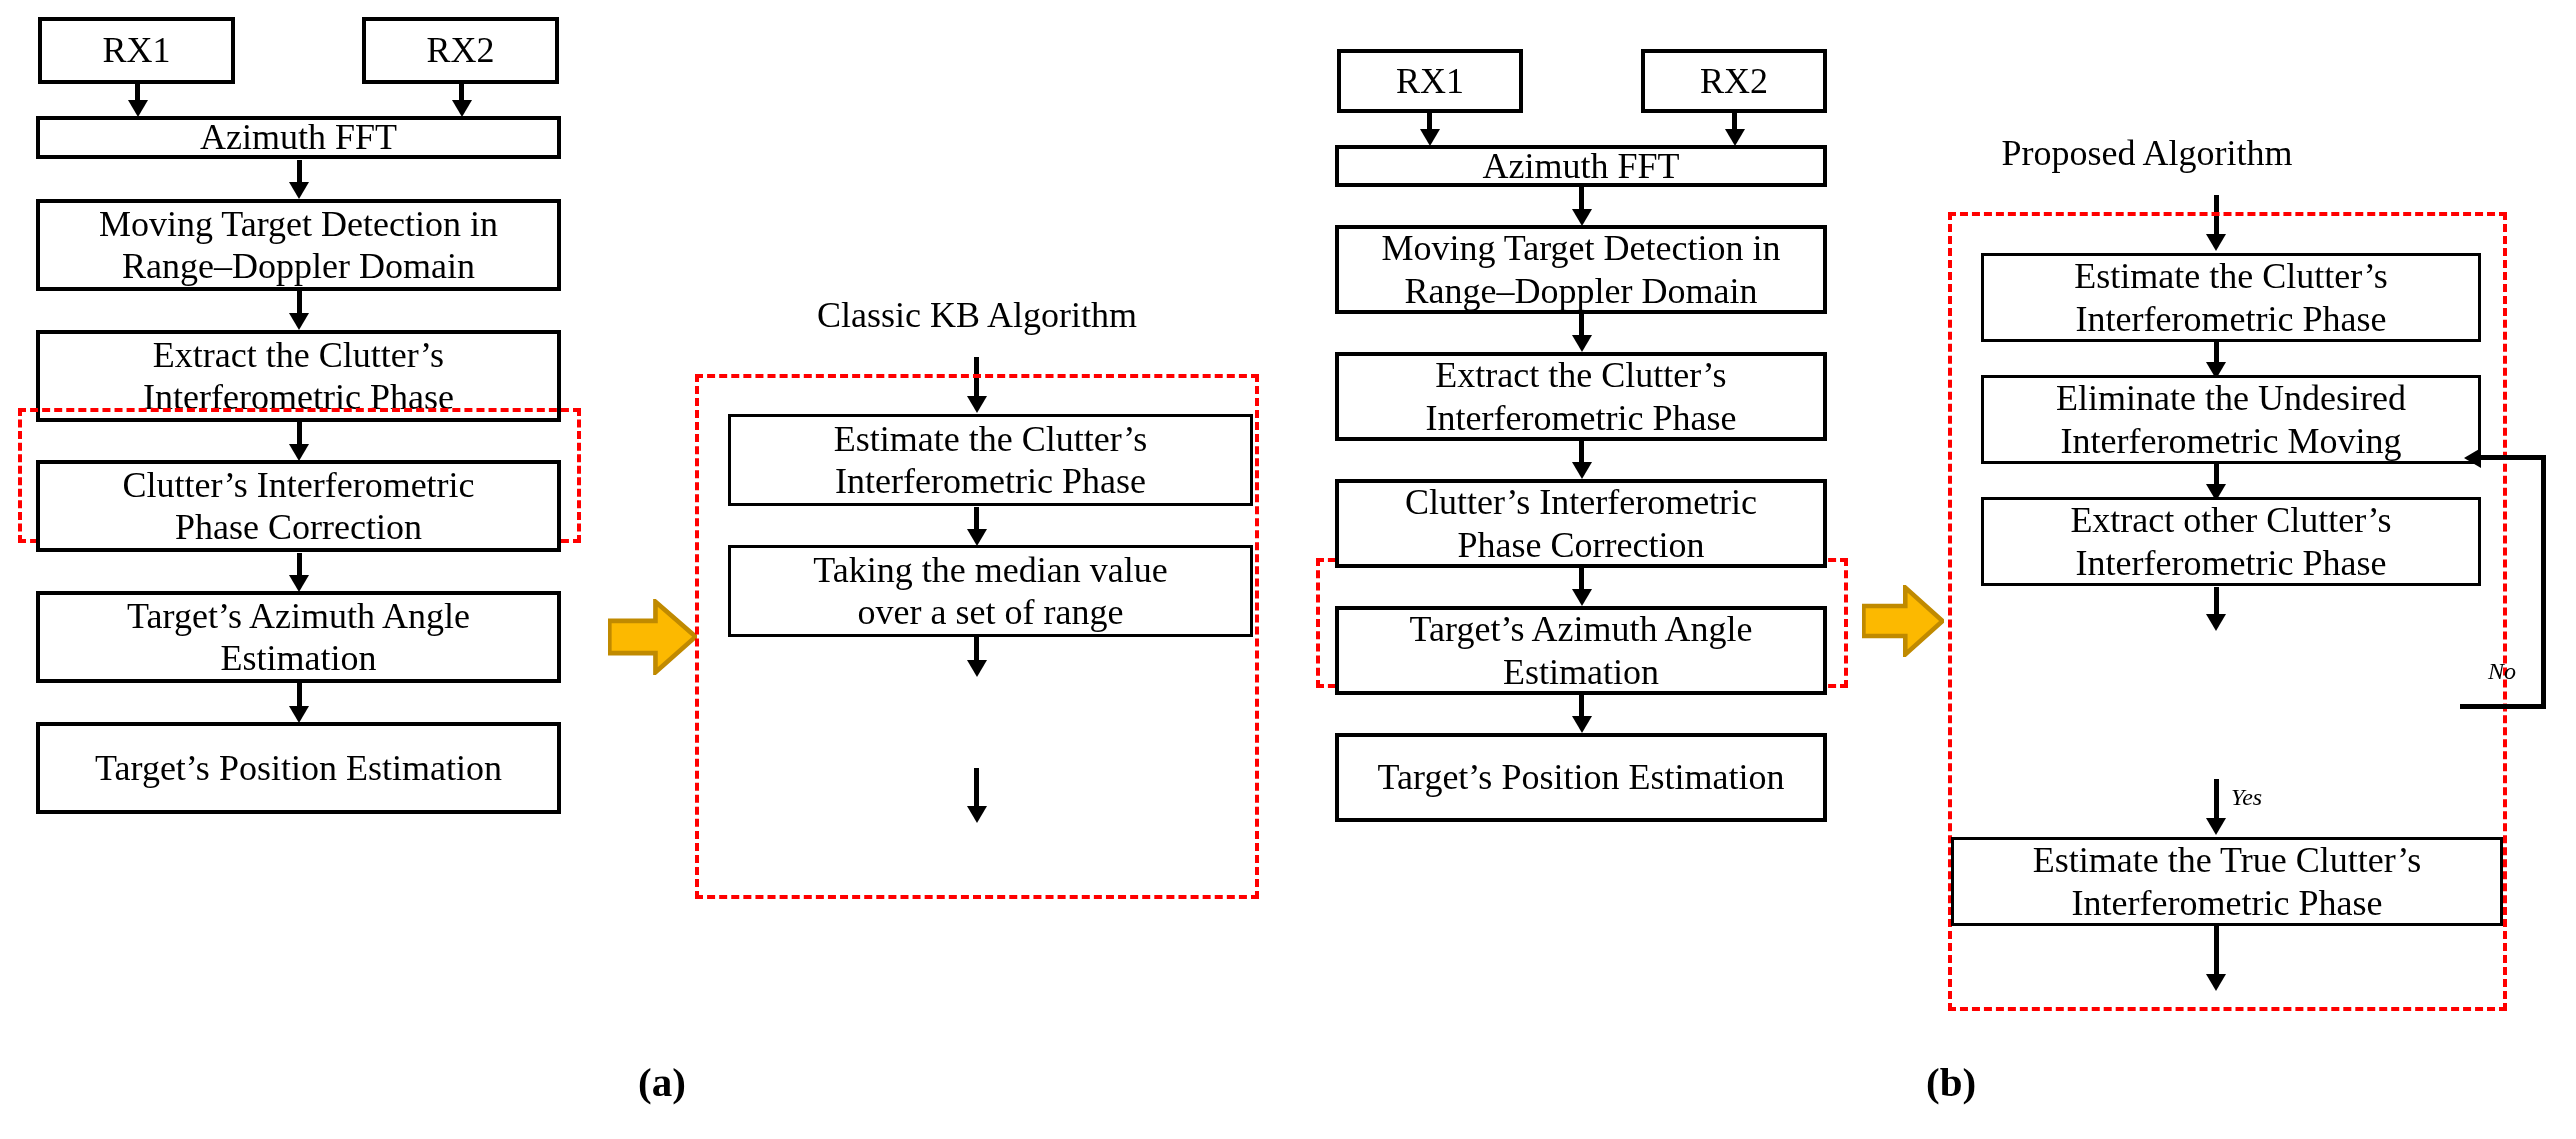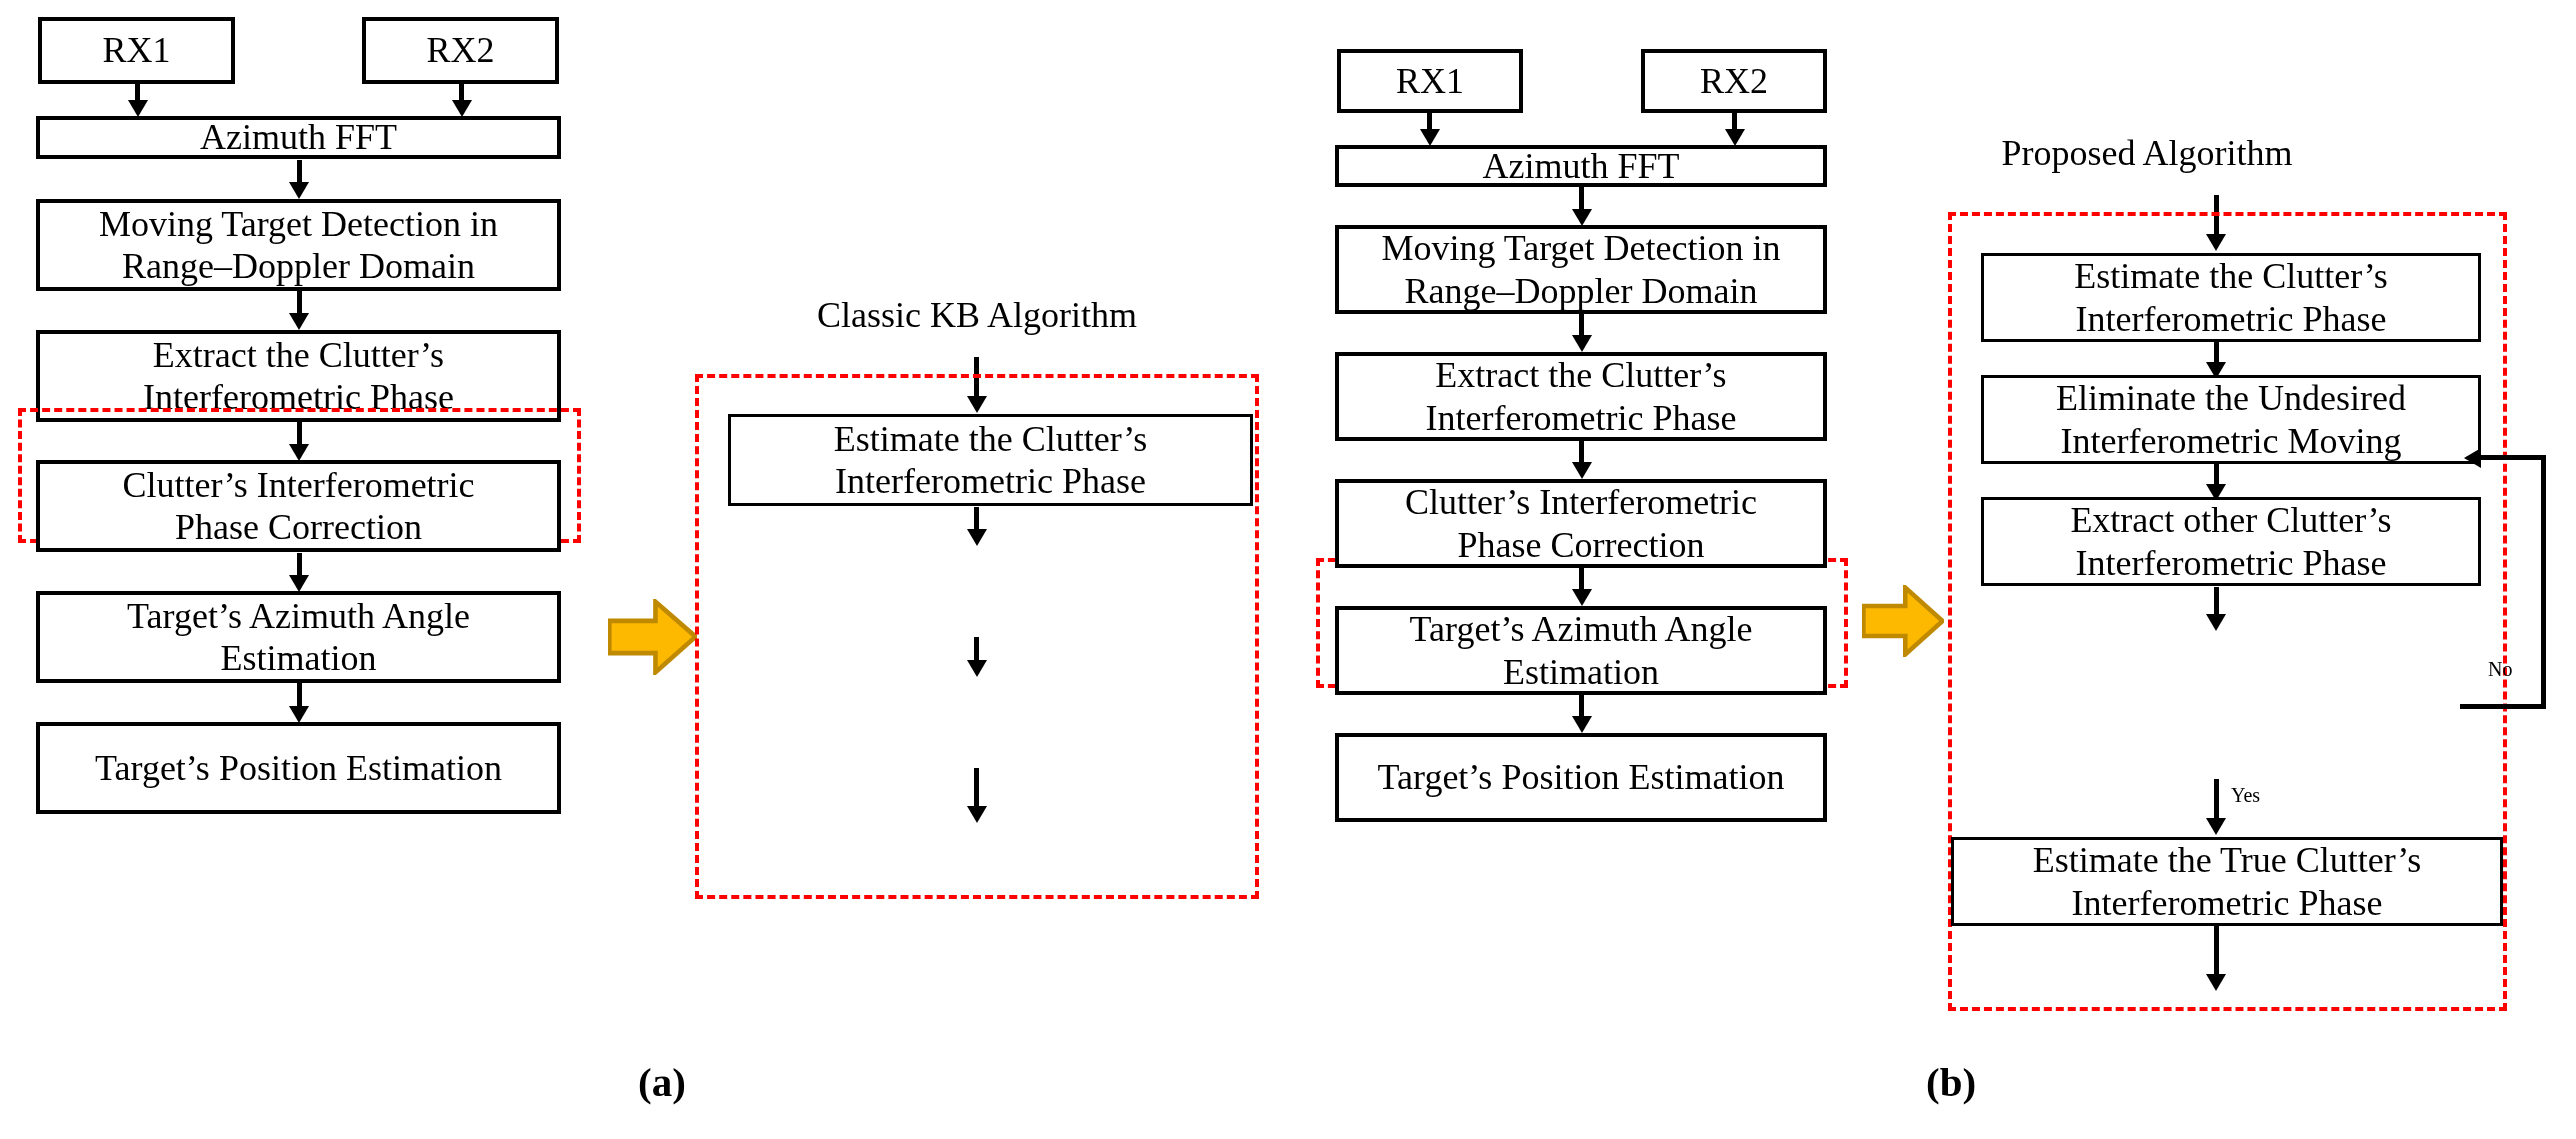--- a/index.html
+++ b/index.html
@@ -96,22 +96,23 @@
 
   
   .caption {
     position: absolute;
     font-size: 36px;
     white-space: nowrap;
     text-align: center;
   }
   .edge-label {
     position: absolute;
-    font-size: 20px;
+    font-size: 24px;
     white-space: nowrap;
+    font-style: italic;
   }
   .panel-label {
     position: absolute;
     font-size: 41px;
     font-weight: bold;
     white-space: nowrap;
   }
 </style>
 </head>
 <body>
@@ -185,20 +186,24 @@
 
   <div class="dashbox" style="left:695px; top:374px; width:564px; height:525px;"></div>
 
   <div class="node thin" style="left:714px; top:414px; width:525px; height:92px;">
     <span>Estimate the Clutter’s
 Interferometric Phase</span>
   </div>
   <div class="vline" style="left:974px; top:507px; height:28px;"></div>
   <div class="arrowhead" style="left:967px; top:529px;"></div>
 
+  <div class="node thin" style="left:714px; top:545px; width:525px; height:92px;">
+    <span>Taking the median value
+over a set of range</span>
+  </div>
   <div class="vline" style="left:974px; top:637px; height:28px;"></div>
   <div class="arrowhead" style="left:967px; top:660px;"></div>
 
   <div class="vline" style="left:974px; top:768px; height:43px;"></div>
   <div class="arrowhead" style="left:967px; top:806px;"></div>
 
   <div class="panel-label" style="left:638px; top:1058px;">
     <span>(a)</span>
   </div>
 

